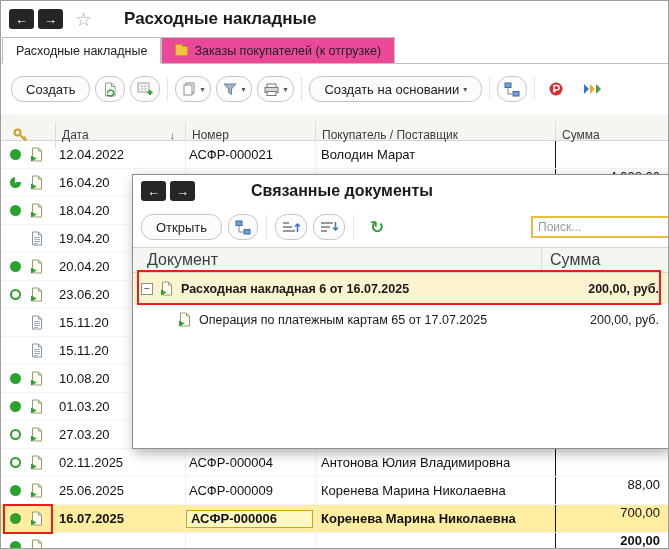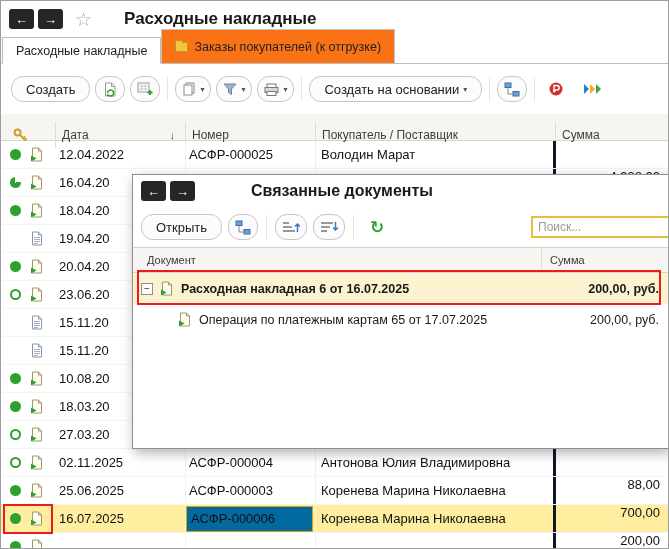--- a/index.html
+++ b/index.html
@@ -7,21 +7,21 @@
   .app{position:relative;width:669px;height:549px;border:1px solid #9e9e9e;overflow:hidden;background:#fff;}
 
   
   .titlebar{height:36px;display:flex;align-items:center;padding:0 8px;}
   .nav-btn{width:25px;height:20px;background:#262626;color:#fff;border-radius:3px;display:flex;align-items:center;justify-content:center;font-size:13px;margin-right:4px;cursor:pointer;}
   .star{color:#a8a8a8;font-size:19px;margin:0 6px 0 8px;line-height:1;}
   .title{font-size:17px;font-weight:700;color:#1a1a1a;margin-left:26px;}
 
   
   .tabs{height:27px;display:flex;align-items:flex-end;border-bottom:1px solid #bdbdbd;padding-left:1px;}
-  .tab{height:34px;display:flex;align-items:center;padding:0 13px;font-size:12.5px;color:#222;border:1px solid #c9c3b4;border-bottom:none;background:#f97316;gap:6px;cursor:pointer;white-space:nowrap;}
+  .tab{height:26px;display:flex;align-items:center;padding:0 13px;font-size:12.5px;color:#222;border:1px solid #c9c3b4;border-bottom:none;background:#ec4899;gap:6px;cursor:pointer;white-space:nowrap;}
   .tab.active{background:#fff;border-color:#bdbdbd;height:27px;margin-bottom:-1px;border-bottom:1px solid #fff;}
   .folder{width:13px;height:10px;background:#f5c33b;border:1px solid #c2952a;border-radius:1px;position:relative;flex:none;}
   .folder:before{content:"";position:absolute;top:-3px;left:-1px;width:6px;height:2px;background:#f5c33b;border:1px solid #c2952a;border-bottom:none;}
 
   
   .toolbar{height:50px;display:flex;align-items:center;padding:0 10px;gap:5px;}
   .btn{height:26px;border:1px solid #c6c6c6;border-radius:12px;background:#fcfcfc;font-size:13px;color:#222;display:inline-flex;align-items:center;padding:0 14px;cursor:pointer;font-family:inherit;white-space:nowrap;}
   .icon-btn{padding:0 6px;min-width:30px;justify-content:center;}
   .flat{border:none;background:transparent;}
   .caret{font-size:8px;color:#555;margin-left:4px;}
@@ -33,43 +33,43 @@
   .thead{height:27px;display:flex;align-items:center;background:#f6f5f2;border-bottom:1px solid #d4d4d0;font-size:12px;color:#3d3d3d;}
   .th{height:100%;display:flex;align-items:center;border-right:1px solid #ddddd8;padding:0 6px;margin-top:16px;}
   .th-flag{width:55px;padding-left:12px;}
   .th-date{width:130px;}
   .th-num{width:130px;}
   .th-cust{width:240px;}
   .th-sum{flex:1;border-right:none;}
   .sort-ind{margin-left:auto;color:#555;font-size:11px;padding-right:4px;}
 
   .trow{height:28px;display:flex;align-items:center;font-size:13px;color:#111;border-bottom:1px solid #f4f4f1;}
-  .trow.sel{background:#ffeda0;}
+  .trow.sel{background:#ffeda0;font-weight:bold;}
   .c{height:100%;display:flex;align-items:center;}
   .st-c{width:28px;justify-content:center;}
   .ic-c{width:27px;}
   .date-c{width:130px;padding-left:3px;border-right:1px solid #f0f0ec;}
   .num-c{width:130px;padding-left:3px;border-right:1px solid #f0f0ec;}
-  .cust-c{width:240px;padding-left:5px;border-right:3px solid #0f172a;}
+  .cust-c{width:240px;padding-left:5px;border-right:1px solid #0f172a;}
   .sum-c{flex:1;justify-content:flex-end;padding-right:8px;margin-top:44px;}
-  .cur-cell{display:flex;align-items:center;width:127px;height:26px;border:1px solid #d6a500;background:#0369a1;padding-left:4px;margin-left:-3px;}
+  .cur-cell{display:flex;align-items:center;width:127px;height:18px;border:1px solid #d6a500;background:#fef9c3;padding-left:4px;margin-left:-3px;}
 
   .st{display:inline-block;flex:none;}
   .st.full{width:11px;height:11px;border-radius:50%;background:#2da12d;}
   .st.ring{width:11px;height:11px;border-radius:50%;border:2.5px solid #2da12d;background:#fff;}
   .st.quarter{width:11px;height:11px;border-radius:50%;background:conic-gradient(#ffffff 0deg 80deg,#2da12d 80deg 360deg);}
 
   
   .overlay{position:absolute;left:131px;top:173px;width:538px;height:275px;background:#fff;border:1px solid #8f8f8f;box-shadow:2px 4px 12px rgba(0,0,0,.3);z-index:10;overflow:hidden;}
   .ov-head{height:32px;display:flex;align-items:center;padding:0 8px;}
   .ov-title{font-size:16px;font-weight:700;margin-left:52px;color:#1a1a1a;}
   .ov-toolbar{height:40px;display:flex;align-items:center;padding:0 0 0 8px;gap:6px;}
   .search{width:140px;height:22px;border:2px solid #e9bc40;font-size:12px;padding:0 5px;margin-left:auto;margin-right:-2px;color:#333;outline:none;font-family:inherit;}
   .search::placeholder{color:#9a9a9a;}
-  .ov-thead{height:26px;display:flex;align-items:center;background:#f6f5f2;border-top:1px solid #d4d4d0;border-bottom:1px solid #d4d4d0;font-size:11px;color:#3d3d3d;}
+  .ov-thead{height:26px;display:flex;align-items:center;background:#f6f5f2;border-top:1px solid #d4d4d0;border-bottom:1px solid #d4d4d0;font-size:16px;color:#3d3d3d;}
   .ov-c1{flex:1;padding-left:14px;}
   .ov-c2{width:128px;border-left:1px solid #ddddd8;height:100%;display:flex;align-items:center;padding-left:8px;}
   .ov-row{height:31px;display:flex;align-items:center;font-size:12.5px;color:#1a1a1a;}
   .ov-row.hl{background:#fbf2cf;}
   .ov-row.hl .ov-label,.ov-row.hl .ov-sum{font-weight:700;}
   .ov-left{flex:1;display:flex;align-items:center;gap:6px;}
   .ov-sum{width:128px;text-align:right;padding-right:10px;}
   .expander{width:12px;height:12px;border:1px solid #8f8f8f;background:#fdfdfd;display:inline-flex;align-items:center;justify-content:center;font-size:10px;line-height:1;color:#333;flex:none;}
 
   
@@ -215,21 +215,21 @@
         <div class="c ic-c">
           <span class="ic">
             <svg width="16" height="15" viewBox="0 0 16 15">
               <path d="M3.5 1h6l3 3v10h-9z" fill="#fffdf0" stroke="#9a9a74"></path>
               <path d="M9.5 1v3h3" fill="none" stroke="#9a9a74"></path>
               <path d="M2 8.6l5.6 3-5.6 3z" fill="#2da12d"></path>
             </svg>
           </span>
         </div>
         <div class="c date-c">12.04.2022</div>
-        <div class="c num-c">АСФР-000025</div>
+        <div class="c num-c">АСФР-000021</div>
         <div class="c cust-c">Володин Марат</div>
         <div class="c sum-c">4 938,00</div>
       </div>
       <div class="trow">
         <div class="c st-c">
           <span class="st quarter"></span>
         </div>
         <div class="c ic-c">
           <span class="ic">
             <svg width="16" height="15" viewBox="0 0 16 15">
@@ -370,21 +370,21 @@
         </div>
         <div class="c ic-c">
           <span class="ic">
             <svg width="16" height="15" viewBox="0 0 16 15">
               <path d="M3.5 1h6l3 3v10h-9z" fill="#fffdf0" stroke="#9a9a74"></path>
               <path d="M9.5 1v3h3" fill="none" stroke="#9a9a74"></path>
               <path d="M2 8.6l5.6 3-5.6 3z" fill="#2da12d"></path>
             </svg>
           </span>
         </div>
-        <div class="c date-c">18.03.20</div>
+        <div class="c date-c">01.03.20</div>
         <div class="c num-c"></div>
         <div class="c cust-c"></div>
         <div class="c sum-c"></div>
       </div>
       <div class="trow">
         <div class="c st-c">
           <span class="st ring"></span>
         </div>
         <div class="c ic-c">
           <span class="ic">
@@ -425,21 +425,21 @@
         <div class="c ic-c">
           <span class="ic">
             <svg width="16" height="15" viewBox="0 0 16 15">
               <path d="M3.5 1h6l3 3v10h-9z" fill="#fffdf0" stroke="#9a9a74"></path>
               <path d="M9.5 1v3h3" fill="none" stroke="#9a9a74"></path>
               <path d="M2 8.6l5.6 3-5.6 3z" fill="#2da12d"></path>
             </svg>
           </span>
         </div>
         <div class="c date-c">25.06.2025</div>
-        <div class="c num-c">АСФР-000003</div>
+        <div class="c num-c">АСФР-000009</div>
         <div class="c cust-c">Коренева Марина Николаевна</div>
         <div class="c sum-c">700,00</div>
       </div>
       <div class="trow sel">
         <div class="c st-c">
           <span class="st full"></span>
         </div>
         <div class="c ic-c">
           <span class="ic">
             <svg width="16" height="15" viewBox="0 0 16 15">

